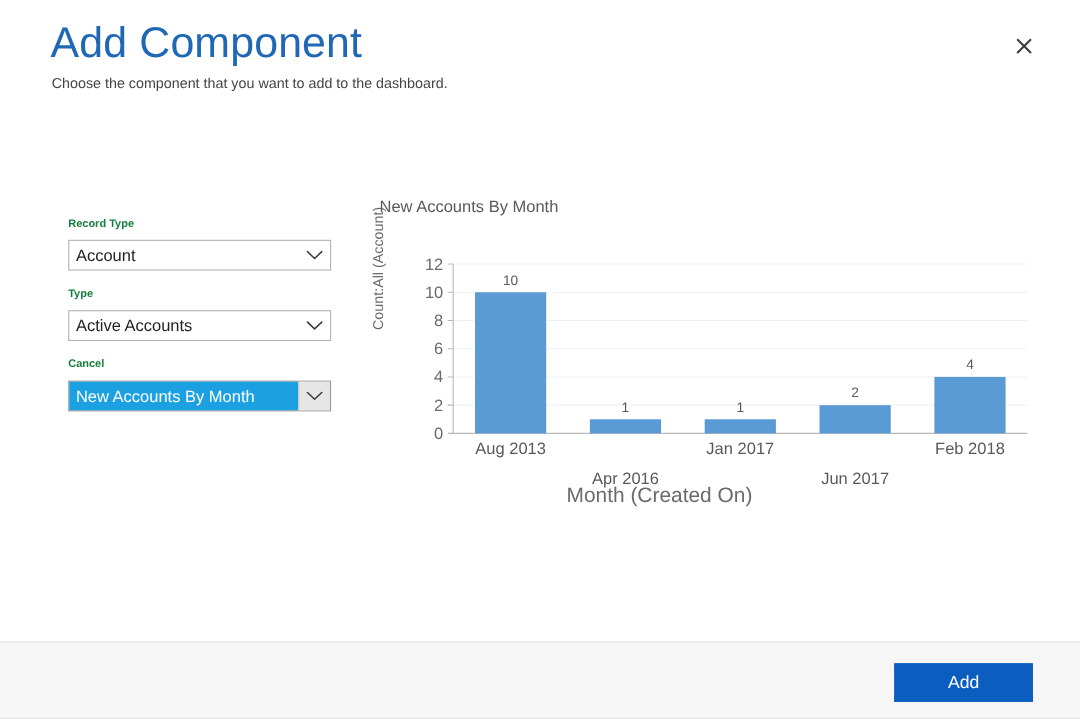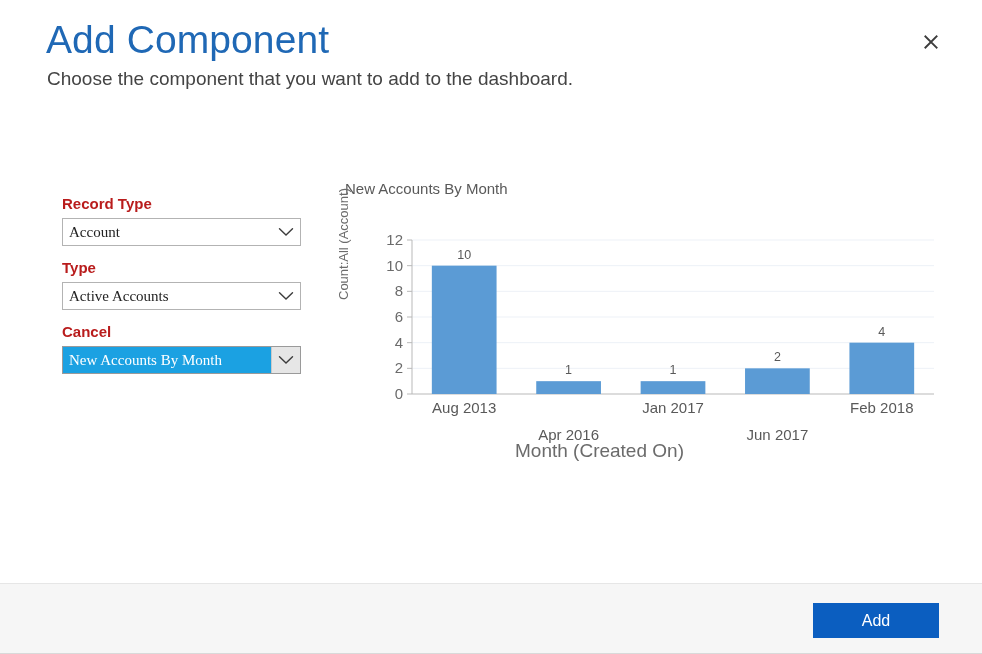--- a/index.html
+++ b/index.html
@@ -30,21 +30,21 @@
     font-size: 39px;
     font-weight: 400;
     color: #1f68b5;
     letter-spacing: 0.1px;
     white-space: nowrap;
   }
   #page-subtitle {
     position: absolute;
     left: 47px;
     top: 68px;
-    font-size: 19px;
+    font-size: 13px;
     font-weight: 400;
     color: #444444;
     white-space: nowrap;
   }
   #close-button {
     position: absolute;
     right: 36px;
     top: 27px;
     width: 30px;
     height: 30px;
@@ -68,23 +68,23 @@
   }
 
   
   #form-column {
     position: absolute;
     left: 62px;
     top: 75px;
     width: 245px;
   }
   .field-label {
-    font-size: 15px;
+    font-size: 10px;
     font-weight: bold;
-    color: #b91c1c;
+    color: #15803d;
     margin-bottom: 5px;
     line-height: 18px;
   }
   .field-block { margin-bottom: 13px; }
   .select-shell {
     position: relative;
     width: 239px;
     height: 28px;
     border: 1px solid #b3b3b3;
     background: #ffffff;
@@ -95,21 +95,20 @@
   }
   .select-text {
     flex: 1 1 auto;
     display: flex;
     align-items: center;
     padding-left: 6px;
     font-size: 15px;
     color: #222222;
     overflow: hidden;
     white-space: nowrap;
-    font-family: Liberation Serif, serif;
   }
   .select-arrow {
     flex: 0 0 auto;
     width: 28px;
     display: flex;
     align-items: center;
     justify-content: center;
   }
   .select-arrow svg { display: block; }
 

